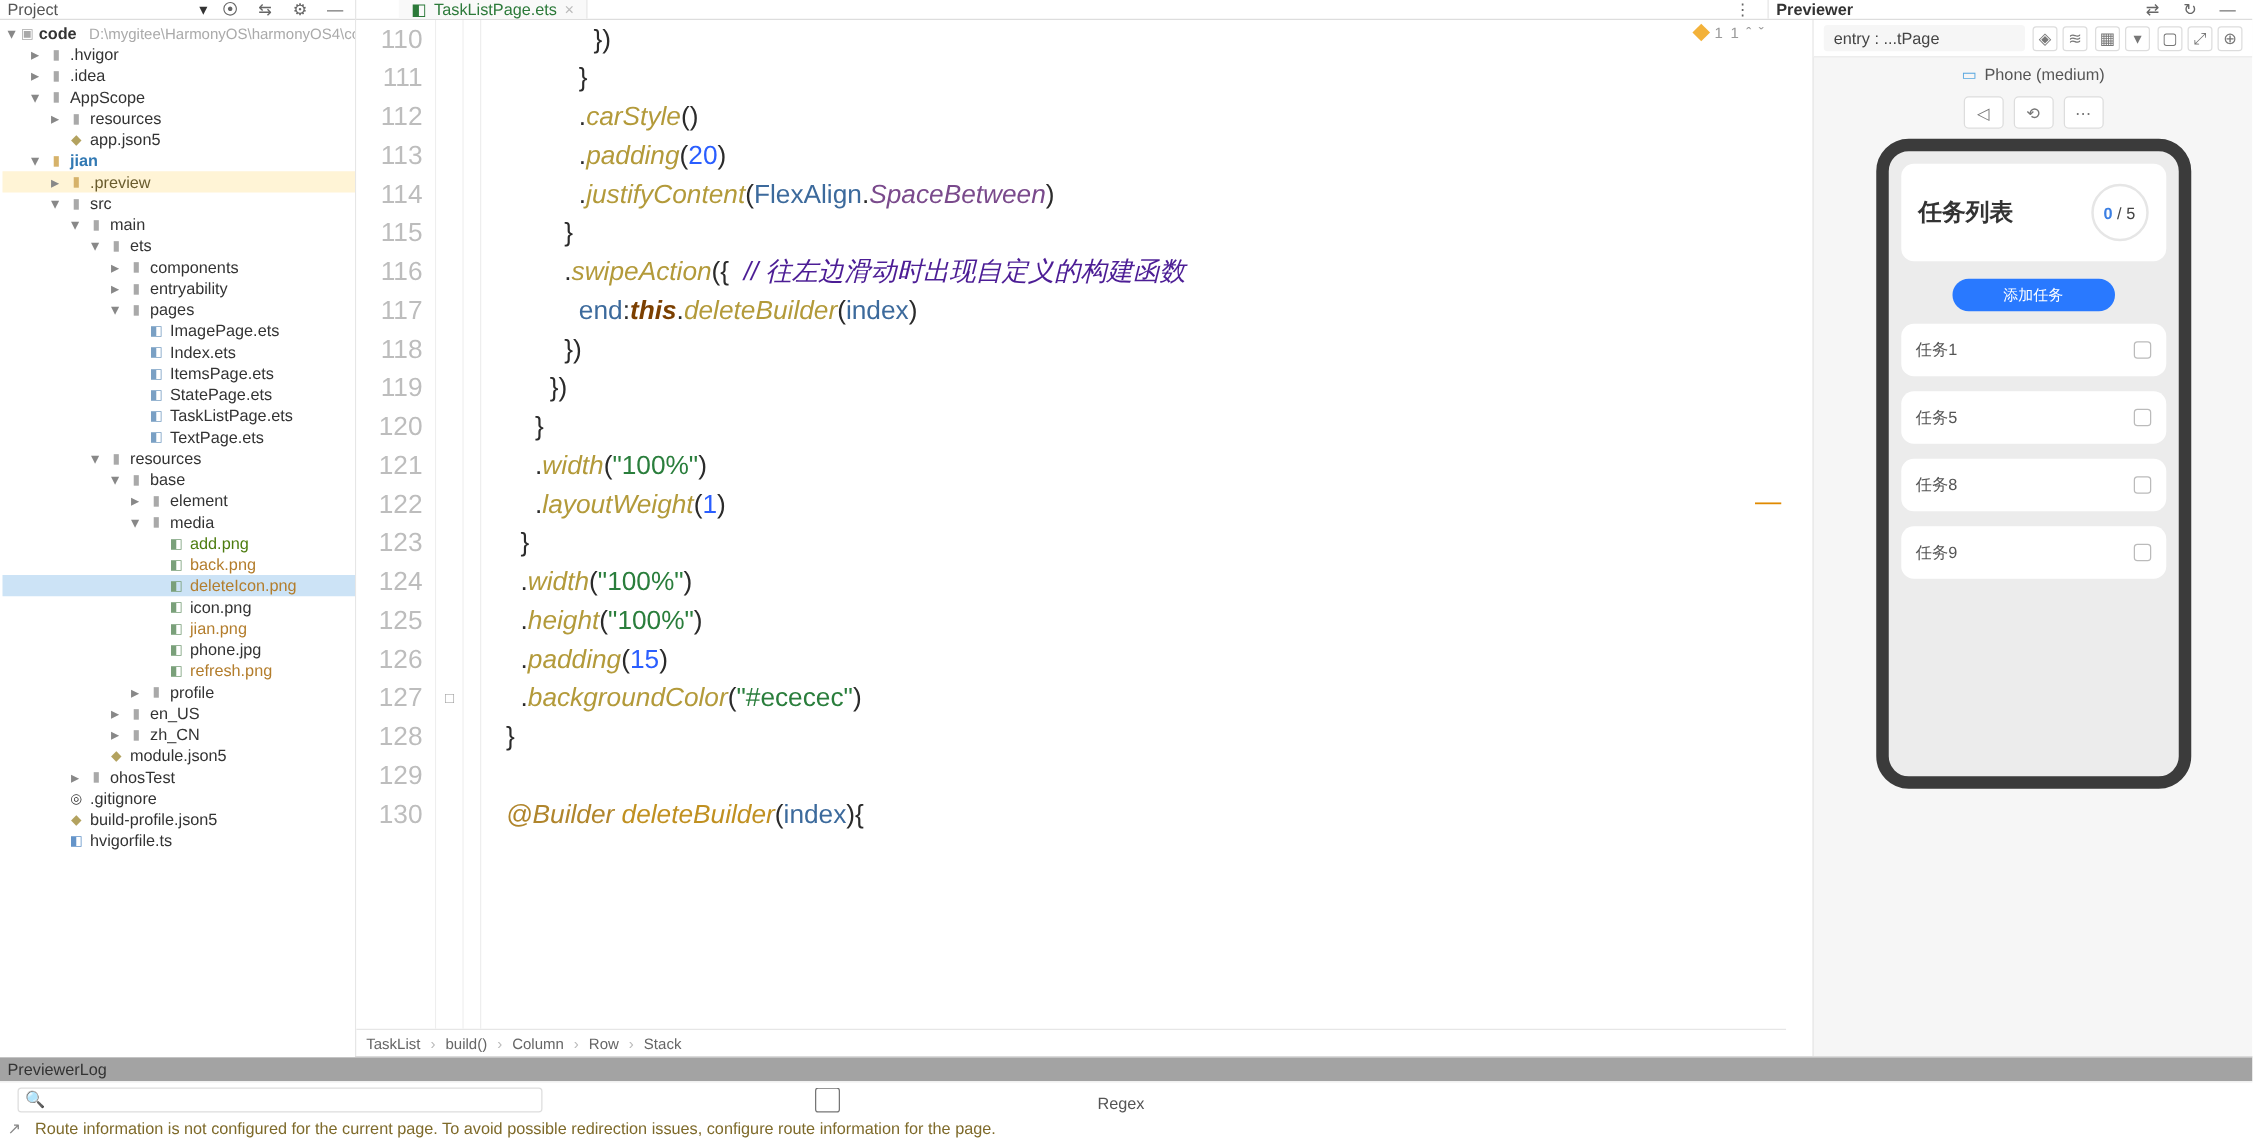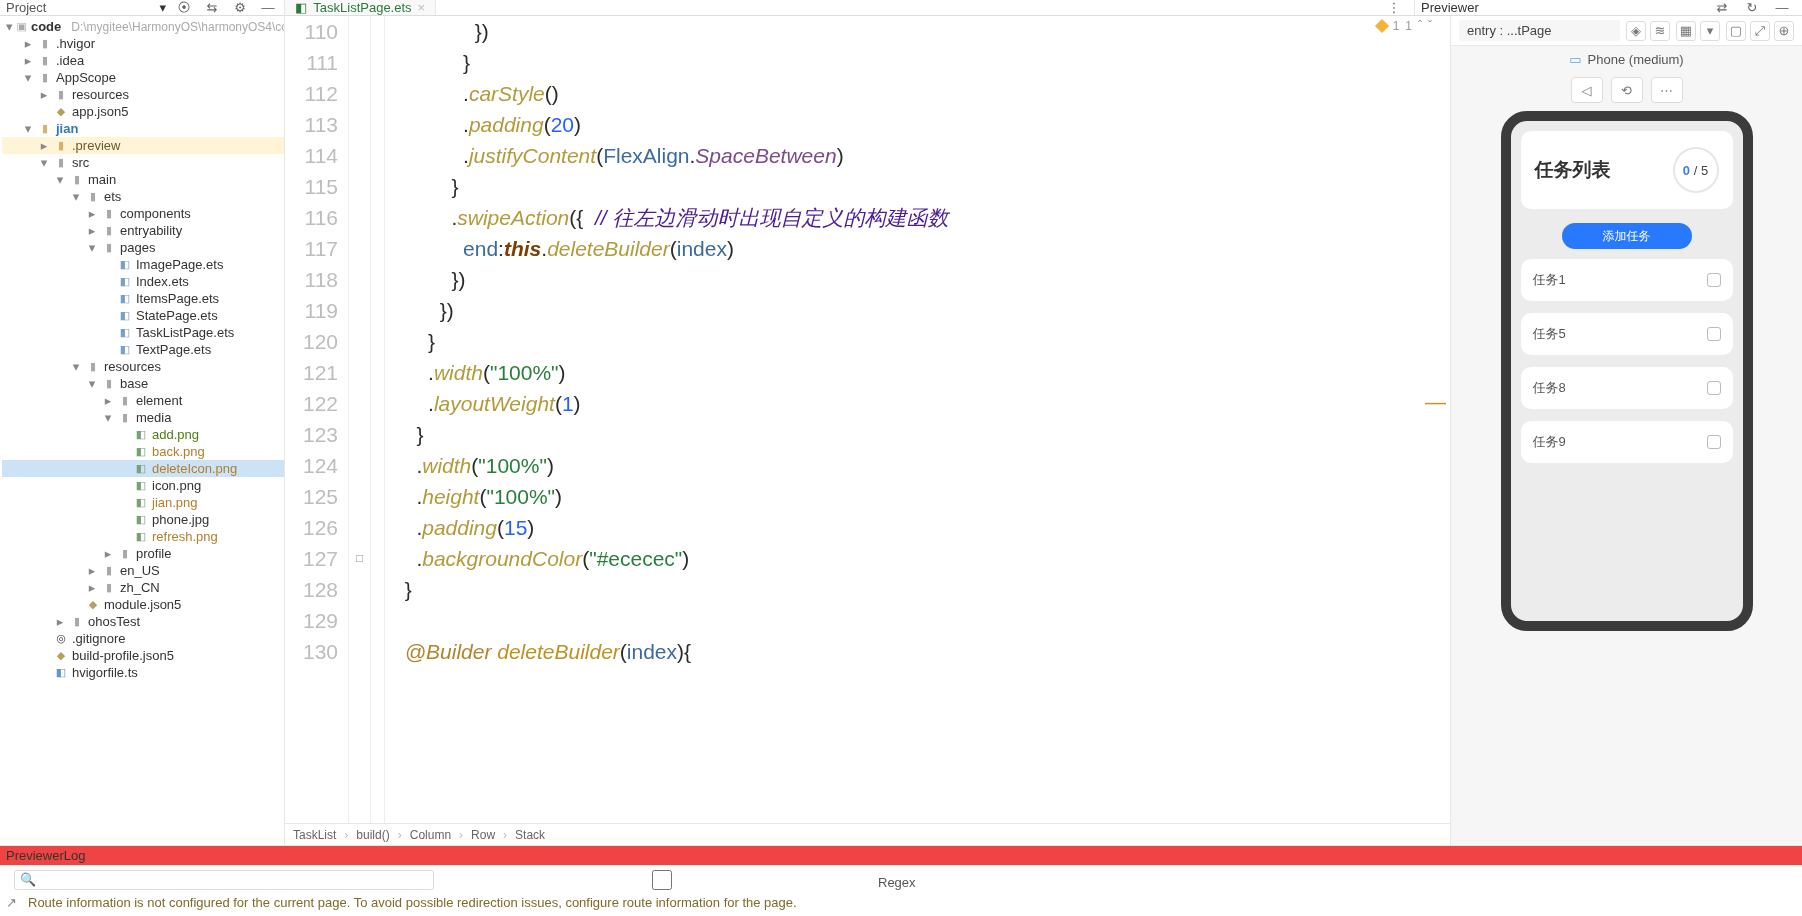--- a/index.html
+++ b/index.html
@@ -1,28 +1,28 @@
 <!DOCTYPE html>
 <html><head>
 <meta charset="utf-8">
 <style>
 * { margin: 0; padding: 0; box-sizing: border-box; font-family: "Segoe UI", Arial, sans-serif; }
 body { width: 1802px; height: 916px; background: #fff; display: flex; flex-direction: column; overflow: hidden; font-size: 13px; color: #333; }
 
 
-.top-row { height: 16px; display: flex; align-items: center; border-bottom: 1px solid #ddd; }
+.top-row { height: 16px; display: flex; align-items: center; border-bottom: 1px solid #ddd; gap: 34px; }
 .top-row .left { width: 285px; display: flex; align-items: center; gap: 8px; padding: 0 6px; border-right: 1px solid #e6e6e6;}
 .top-row .left .title { flex: 1; color: #555; }
 .icon-btn { width: 20px; height: 20px; display: flex; align-items: center; justify-content: center; color: #666; cursor: pointer; }
 .top-row .mid { flex: 1; display: flex; align-items: center; }
 .file-tab { display: inline-flex; align-items: center; gap: 6px; padding: 0 10px; height: 100%; border-right: 1px solid #e8e8e8; background: #f9f9f9; color: #2c7a3a; }
 .file-tab .icon { color: #2c7a3a; }
 .file-tab .close { color: #bbb; cursor: pointer; }
 .top-row .right { display: flex; align-items: center; gap: 10px; padding: 0 10px; color: #333; }
-.prev-title { width: 288px; padding: 0 6px; border-left: 1px solid #e6e6e6;}
+.prev-title { width: 288px; padding: 0 6px; border-left: 1px solid #e6e6e6; font-weight: bold;}
 
 
 .main-row { flex: 1; display: flex; overflow: hidden; }
 
 
 .proj { width: 285px; border-right: 1px solid #e6e6e6; overflow: auto; background: #fff; }
 .tree { padding: 2px 0 2px 2px; }
 .node { display: flex; align-items: center; gap: 4px; height: 17px; white-space: nowrap; }
 .node .tw { width: 12px; display: inline-flex; justify-content: center; color: #888; cursor: pointer; }
 .node .tw.blank { visibility: hidden; }
@@ -55,42 +55,42 @@
 .t-str { color: #2a7e3c; }
 .t-comment { color: #4c1d95; font-style: italic; }
 .t-decor { color: #b0852c; font-style: italic;}
 .t-func { color: #c09020; font-style: italic; }
 .orange-dot { color: #e08a00; display:inline-block; transform: translateY(-2px); }
 
 .breadcrumb { height: 22px; border-top: 1px solid #e6e6e6; display: flex; align-items: center; gap: 8px; padding: 0 8px; color: #666; font-size: 12px; }
 .breadcrumb .sep { color: #bbb; }
 
 
-.prev { width: 352px; border-left: 1px solid #e6e6e6; display: flex; flex-direction: column; background: #f6f6f6; }
+.prev { width: 352px; border-left: 1px solid #e6e6e6; display: flex; flex-direction: column; background: #f6f6f6; margin-left: 21px; }
 .prev-bar { display: flex; align-items: center; gap: 6px; padding: 4px 8px; border-bottom: 1px solid #e8e8e8; background: #fff; }
 .prev-bar .entry { flex: 1; background: #f6f6f6; border-radius: 3px; padding: 3px 8px; color: #444; }
 .prev-bar .mini { display: flex; gap: 4px; }
 .prev-bar .mini .ib { width: 20px; height: 20px; border: 1px solid #ddd; border-radius: 3px; display: flex; align-items: center; justify-content: center; color: #777; cursor: pointer;}
 .prev .devsel { display: flex; justify-content: center; align-items: center; gap: 6px; color: #555; padding: 6px 0; }
 .prev .devsel .ib{ color: #5aa8e0; }
 .prev .devctl { display: flex; justify-content: center; gap: 8px; padding: 4px 0; }
 .prev .devctl .pb { width: 32px; height: 26px; border: 1px solid #ddd; border-radius: 4px; display: flex; align-items: center; justify-content: center; color: #777; cursor: pointer; background: #fff;}
 .phone { flex:1; display: flex; justify-content: center; align-items: flex-start; padding-top: 4px; }
 .phone-frame { width: 252px; height: 520px; border: 10px solid #3b3b3b; border-radius: 26px; background: #ececec; position: relative; overflow: hidden; }
 .phone-inner { padding: 10px; }
 .card { background: #fff; border-radius: 10px; padding: 16px 14px; display: flex; justify-content: space-between; align-items: center; }
 .card .title { font-weight: 700; font-size: 19px; }
 .ring { width: 46px; height: 46px; border-radius: 23px; border: 2px solid #e6e6e6; display: flex; align-items: center; justify-content: center; font-size: 13px; color: #444; }
 .ring b { color: #3b7fe3; }
 .add-btn { margin: 14px auto 10px auto; width: 130px; height: 26px; border-radius: 13px; background: #2979ff; color: #fff; display: flex; align-items: center; justify-content: center; font-size: 12px; cursor: pointer; }
 .task { background: #fff; border-radius: 10px; padding: 0 12px; height: 42px; margin-bottom: 12px; display: flex; align-items: center; justify-content: space-between; color: #555; font-size: 13px; }
 .chk { width: 14px; height: 14px; border: 1px solid #bbb; border-radius: 3px; }
 
 
-.logbar { height: 20px; border-top: 1px solid #e6e6e6; display: flex; align-items: center; padding: 0 6px; color: #333; background: #ef4444; }
+.logbar { height: 20px; border-top: 1px solid #e6e6e6; display: flex; align-items: center; padding: 0 6px; color: #333; background: #a3a3a3; }
 .logctl { height: 28px; border-top: 1px solid #eee; display: flex; align-items: center; gap: 18px; padding: 0 14px; background: #fff; }
 .logctl input { width: 420px; height: 20px; border: 1px solid #ddd; border-radius: 3px; padding: 0 6px 0 22px; font-size: 12px; }
 .logctl .srch-ic { position: absolute; margin-left: 6px; color: #aaa; }
 .logctl label { display: flex; align-items: flex-end; gap: 6px; color: #555; }
 .log-content { flex: 0 0 auto; background: #fff; font-family: Consolas, monospace; font-size: 13px; padding: 2px 10px 6px 28px; color: #7e6a2a; }
 .log-content a { color: #3a78c7; text-decoration: underline; cursor: pointer; }
 
 
 .tri { display:inline-block; }
 </style>

